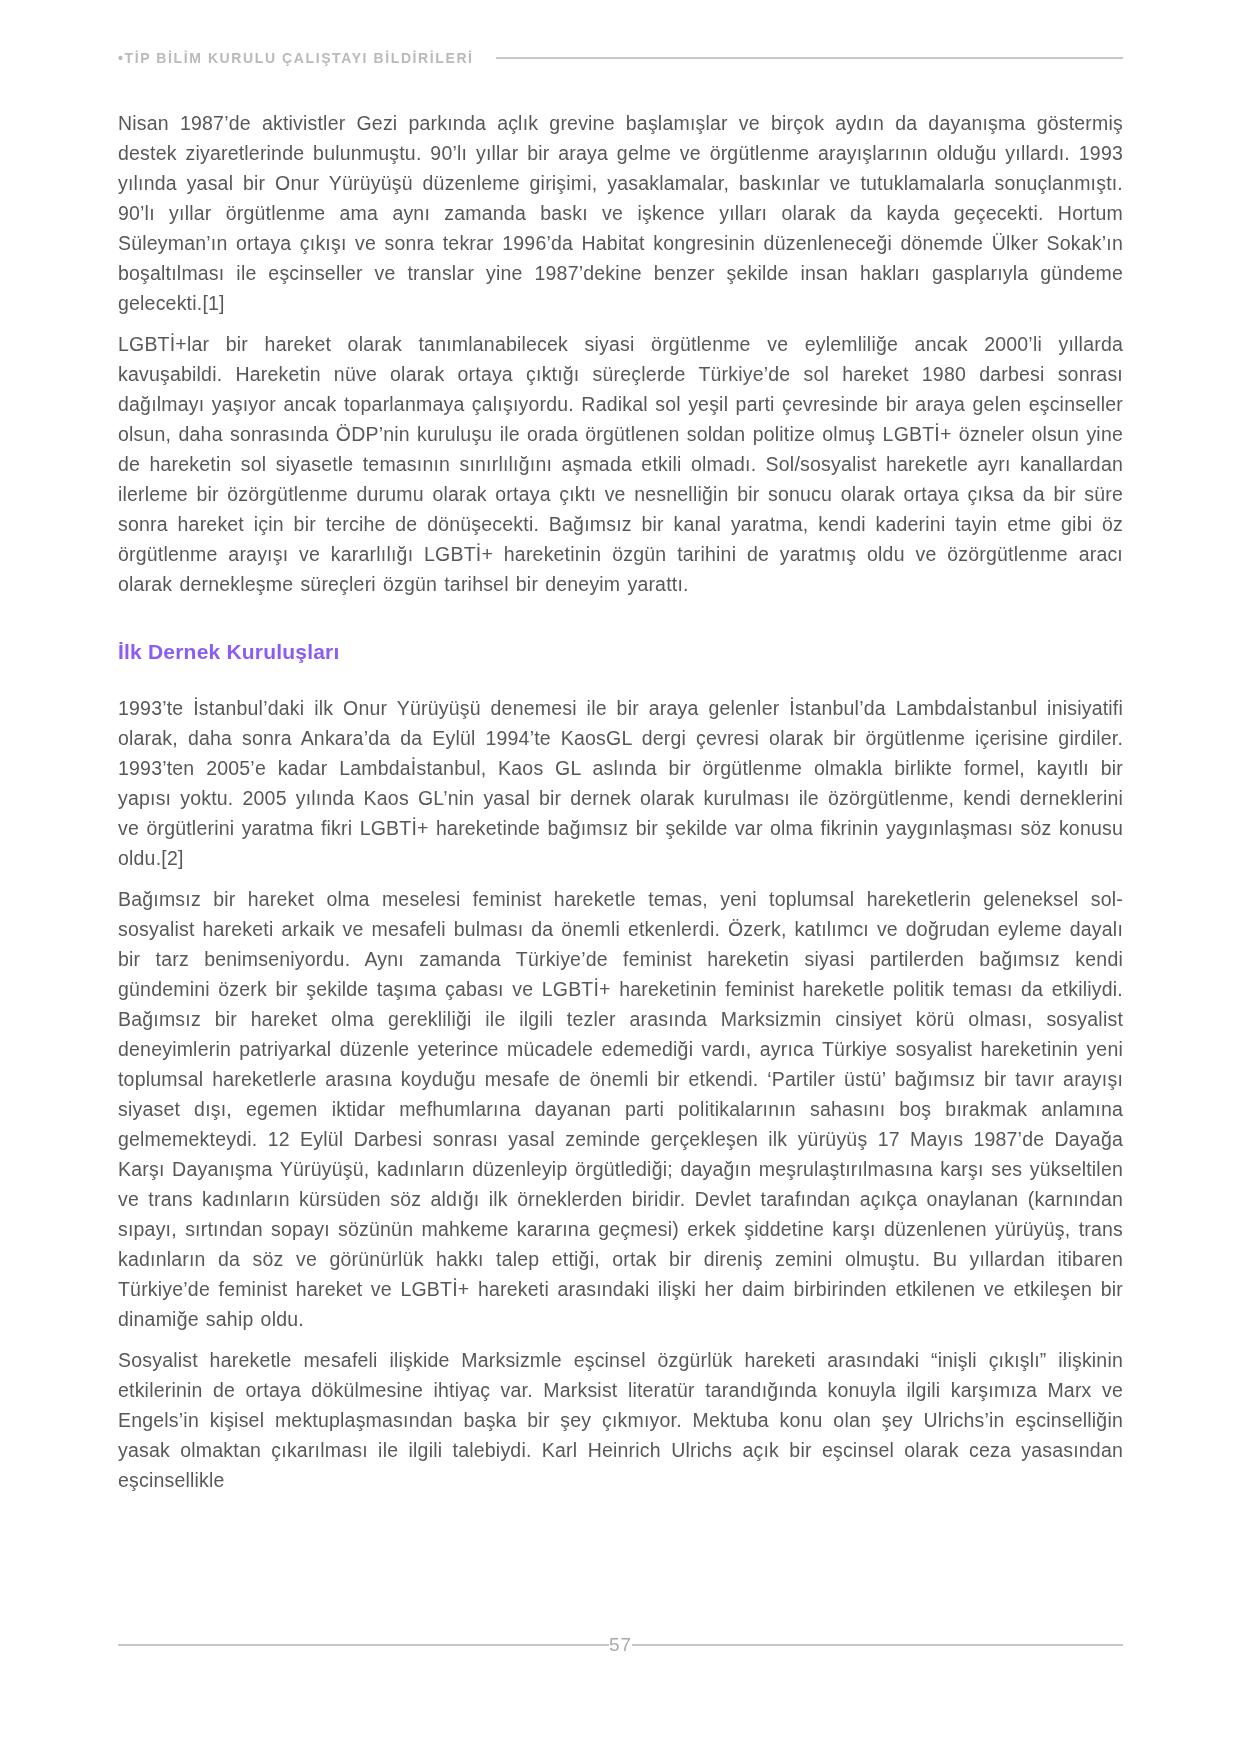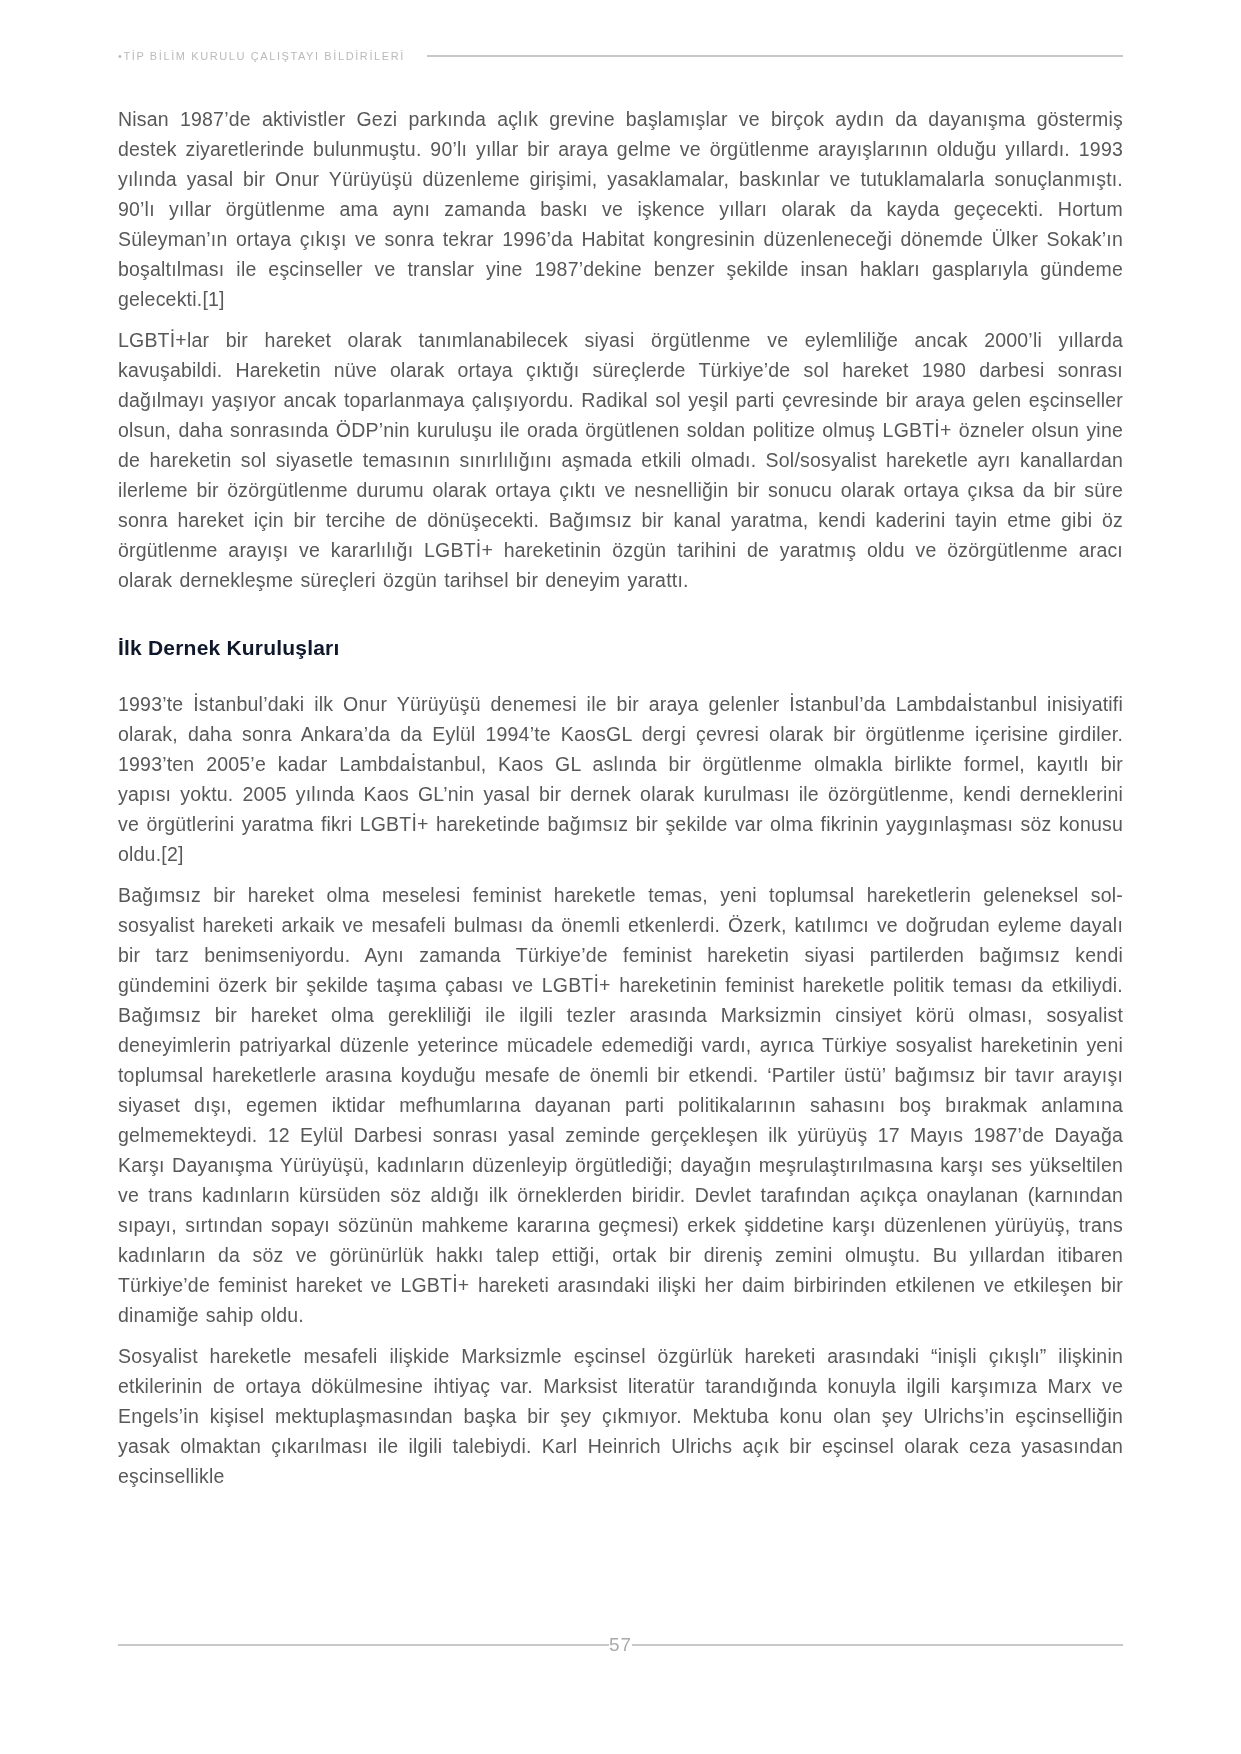--- a/index.html
+++ b/index.html
@@ -15,24 +15,24 @@
     overflow: hidden;
   }
 
   .page-header {
     display: flex;
     align-items: center;
     gap: 22px;
     margin-bottom: 42px;
   }
   .header-title {
-    font-size: 11px;
+    font-size: 14px;
     color: #b9babc;
     letter-spacing: 1.6px;
-    font-weight: 400;
+    font-weight: 700;
     white-space: nowrap;
   }
   .header-rule {
     flex: 1;
     height: 0;
     border-top: 2px solid #c7c8ca;
   }
 
   .page-body {
     color: #58585a;
@@ -40,21 +40,21 @@
     line-height: 30px;
     text-align: justify;
   }
   .para {
     margin-bottom: 11px;
     letter-spacing: 0.2px;
     word-spacing: 1.5px;
   }
   .section-heading {
     font-size: 21px;
-    color: #0f172a;
+    color: #8b5cf6;
     font-weight: 700;
     letter-spacing: 0.2px;
     margin: 38px 0 26px 0;
     text-align: left;
   }
 
   .page-footer {
     position: absolute;
     left: 118px;
     right: 118px;

